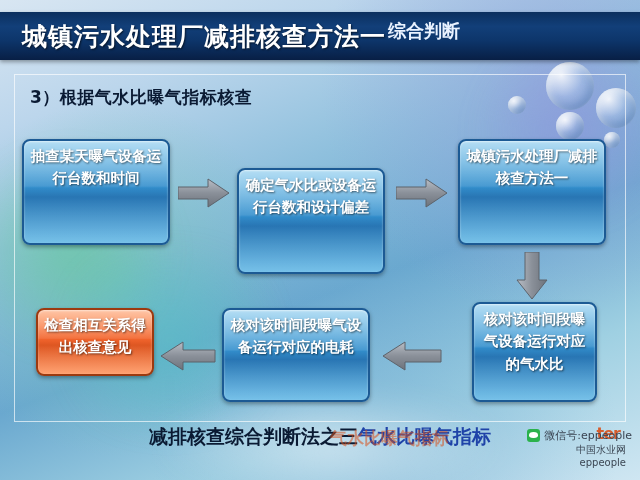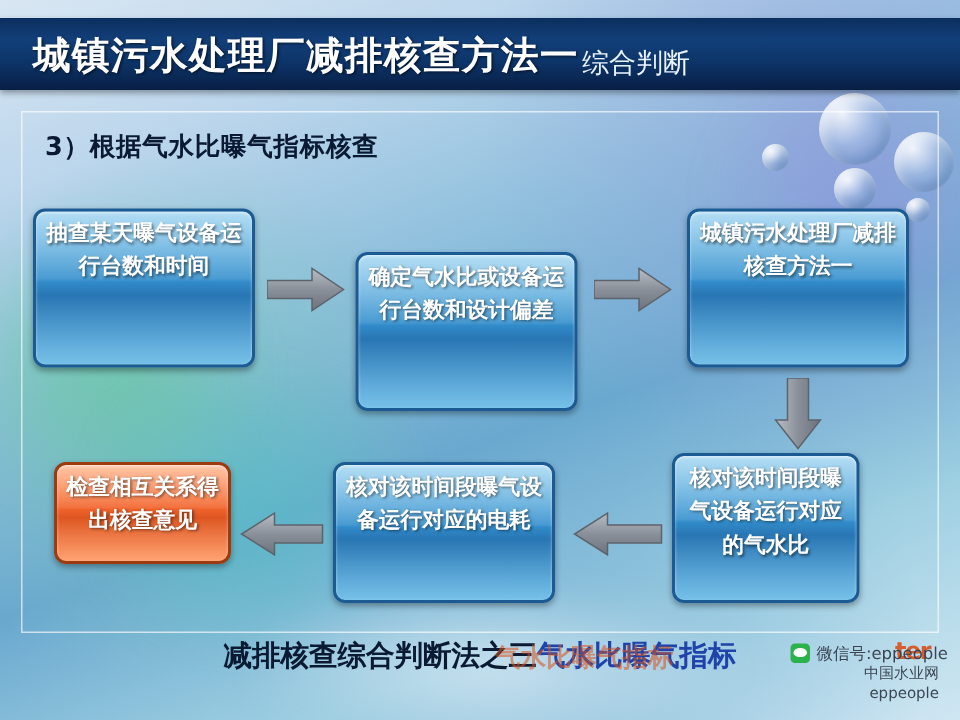--- a/index.html
+++ b/index.html
@@ -64,24 +64,24 @@
     font-size: 25px;
     font-weight: bold;
     letter-spacing: 1px;
     padding-left: 22px;
     text-shadow: 1px 1px 2px rgba(0,0,0,0.6);
     white-space: nowrap;
   }
   #title-sub {
     color: #e9f2ff;
     font-size: 18px;
-    font-weight: normal;
+    font-weight: bold;
     padding-left: 2px;
     align-self: flex-end;
-    padding-bottom: 6px;
+    padding-bottom: 17px;
     white-space: nowrap;
   }
 
   
   #content-frame {
     position: absolute;
     left: 14px; top: 74px;
     width: 612px; height: 348px;
     border: 1px solid rgba(255,255,255,0.65);
     box-sizing: border-box;
@@ -123,21 +123,21 @@
     border: 2px solid #9c3a10;
     background:
       linear-gradient(180deg, rgba(255,255,255,0.5) 0%, rgba(255,255,255,0.10) 44%, rgba(255,255,255,0.02) 46%, rgba(255,255,255,0.16) 100%),
       linear-gradient(180deg, #ff8a4a 0%, #f2622a 45%, #dc4f18 55%, #ff9057 100%);
     box-shadow: 0 2px 4px rgba(0,0,0,0.35), inset 0 1px 2px rgba(255,255,255,0.5);
   }
 
   #n1 { left: 22px;  top: 139px; width: 148px; height: 106px; }
   #n2 { left: 237px; top: 139px; width: 148px; height: 106px; margin-top: 29px; }
   #n3 { left: 458px; top: 139px; width: 148px; height: 106px; }
-  #n4 { left: 448px; top: 302px; width: 125px; height: 100px; }
+  #n4 { left: 472px; top: 302px; width: 125px; height: 100px; }
   #n5 { left: 222px; top: 308px; width: 148px; height: 94px; }
   #n6 { left: 36px;  top: 308px; width: 118px; height: 68px; }
 
   
   .arrow {
     position: absolute;
     color: #7a7f86;
   }
   .arrow svg { display: block; }
 

